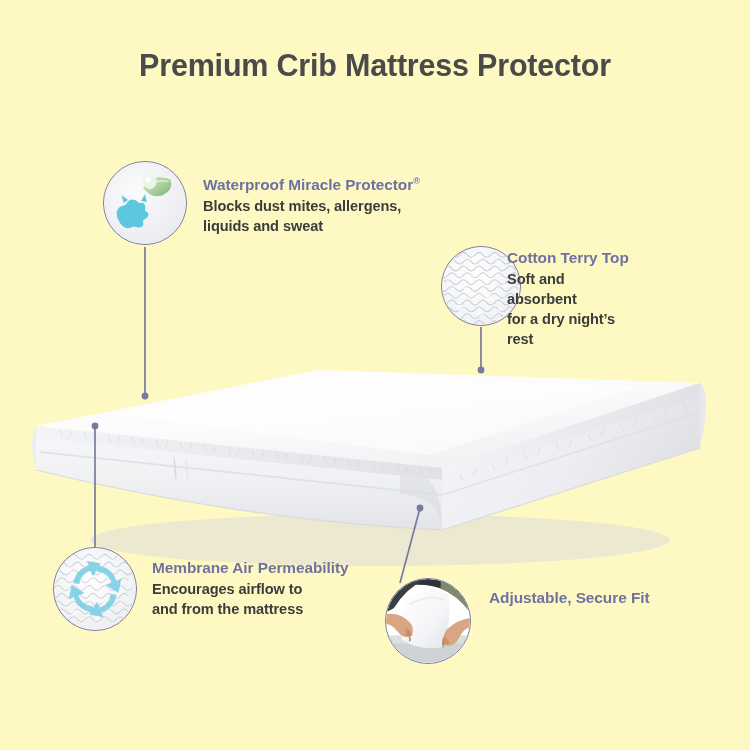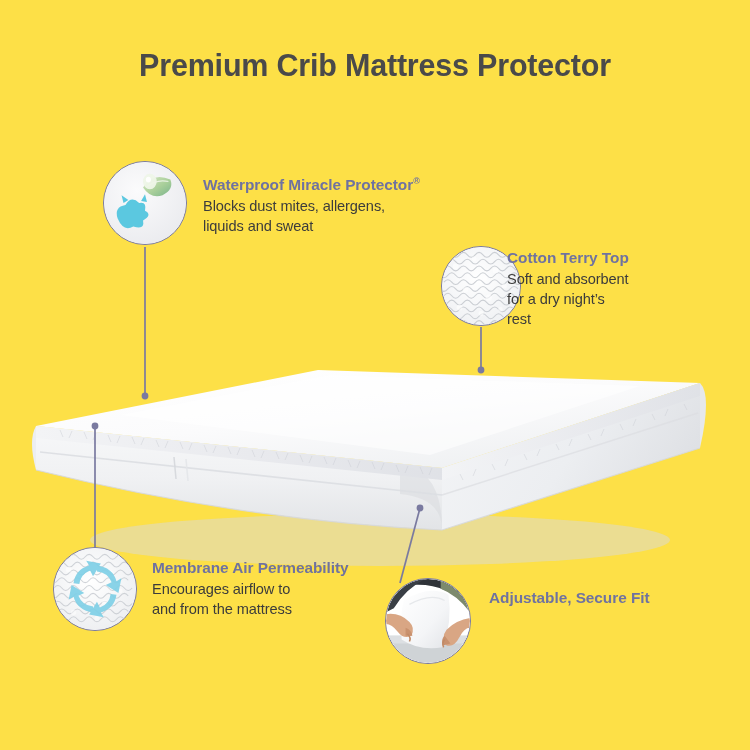--- a/index.html
+++ b/index.html
@@ -7,21 +7,21 @@
   body {
     width:750px; height:750px;
     font-family:"Liberation Sans","DejaVu Sans",sans-serif;
     position:relative; overflow:hidden;
     -webkit-font-smoothing:antialiased;
   }
 
   #infographic {
     position:absolute; inset:0;
     width:750px; height:750px;
-    background:#fde047;
+    background:#fef9c3;
   }
 
   
   .page-title {
     position:absolute;
     left:0; top:48px;
     width:750px;
     text-align:center;
     font-size:30.5px;
     font-weight:700;
@@ -60,21 +60,21 @@
     line-height:1.25;
   }
   .callout-heading .reg {
     font-size:9px;
     vertical-align:super;
     font-weight:700;
   }
   .callout-body {
     margin-top:3px;
     font-size:14.6px;
-    font-weight:400;
+    font-weight:700;
     color:#3c3c3c;
     line-height:1.36;
     white-space:pre-line;
     letter-spacing:-0.1px;
   }
 
   
   #callout-waterproof .callout-icon { left:103px; top:161px; width:84px; height:84px; }
   #callout-waterproof .callout-text { left:203px; top:175px; }
 

